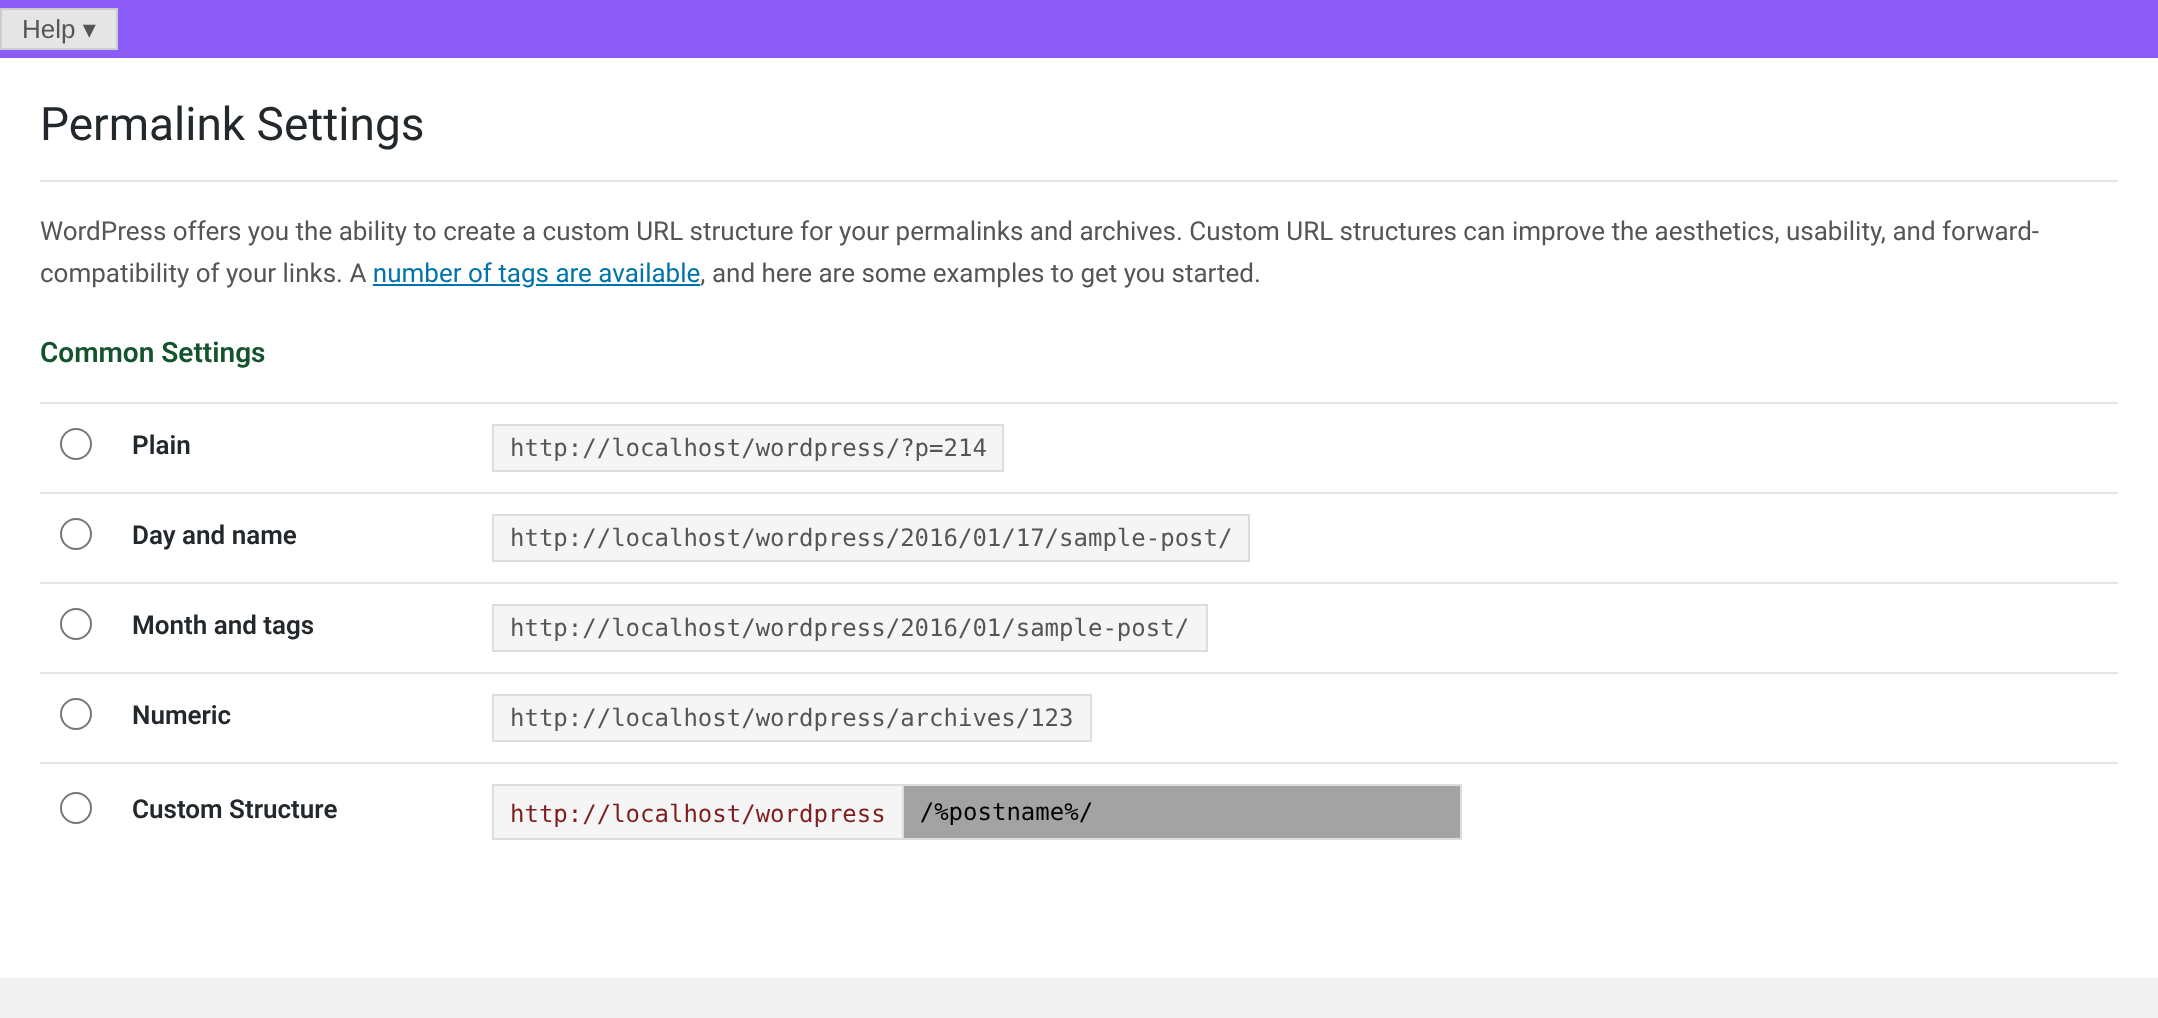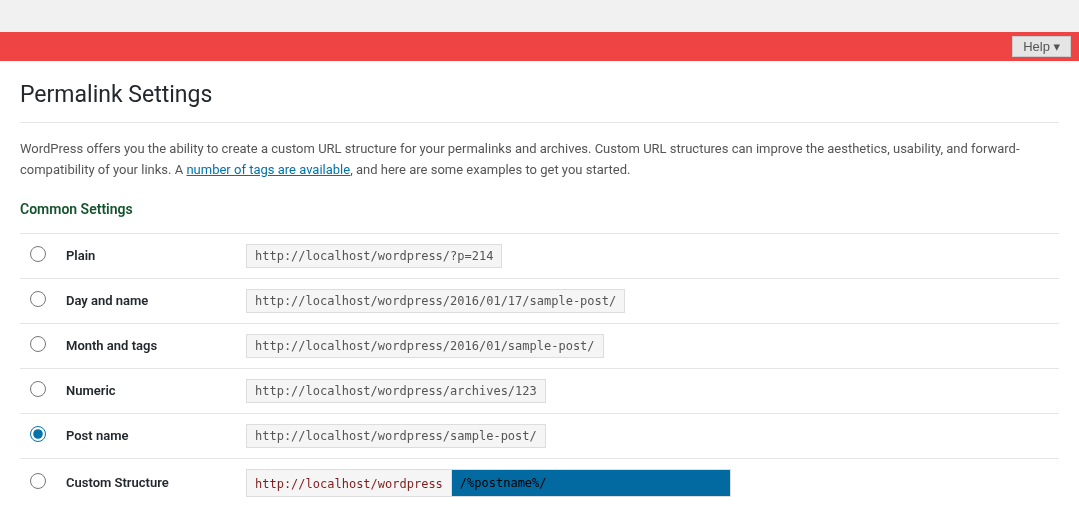--- a/index.html
+++ b/index.html
@@ -13,25 +13,24 @@
 
     .page-wrapper {
       background: #f1f1f1;
       min-height: 509px;
       width: 1079px;
       padding: 0;
     }
 
     .help-button-wrapper {
       display: flex;
-      justify-content: flex-end;
-      background: #ef4444;
+      justify-content: flex-start;
+      background: #8b5cf6;
       padding: 4px 8px 4px 0;
       border-bottom: none;
-      margin-top: 32px;
     }
 
     .help-button {
       background: #e5e5e5;
       border: 1px solid #ccc;
       color: #555;
       font-size: 13px;
       padding: 2px 10px;
       cursor: pointer;
       display: flex;
@@ -141,21 +140,21 @@
     }
 
     .custom-input {
       font-family: monospace;
       font-size: 12px;
       border: 1px solid #ddd;
       padding: 4px 8px;
       width: 280px;
       height: 28px;
       outline: none;
-      background: #0369a1;
+      background: #a3a3a3;
     }
 
     .radio-input {
       width: 16px;
       height: 16px;
       cursor: pointer;
       accent-color: #0073aa;
     }
   </style>
 </head>
@@ -221,31 +220,20 @@
             <input type="radio" name="permalink" class="radio-input" id="numeric" style="">
           </td>
           <td class="label-cell">
             <label for="numeric">Numeric</label>
           </td>
           <td class="value-cell">
             <span class="url-box">http://localhost/wordpress/archives/123</span>
           </td>
         </tr>
 
-        <tr class="settings-row">
-          <td class="radio-cell">
-            <input type="radio" name="permalink" class="radio-input" id="post_name" checked="" style="">
-          </td>
-          <td class="label-cell">
-            <label for="post_name">Post name</label>
-          </td>
-          <td class="value-cell">
-            <span class="url-box">http://localhost/wordpress/sample-post/</span>
-          </td>
-        </tr>
 
         <tr class="settings-row">
           <td class="radio-cell">
             <input type="radio" name="permalink" class="radio-input" id="custom_structure" style="">
           </td>
           <td class="label-cell">
             <label for="custom_structure">Custom Structure</label>
           </td>
           <td class="value-cell">
             <div class="custom-structure-cell">

